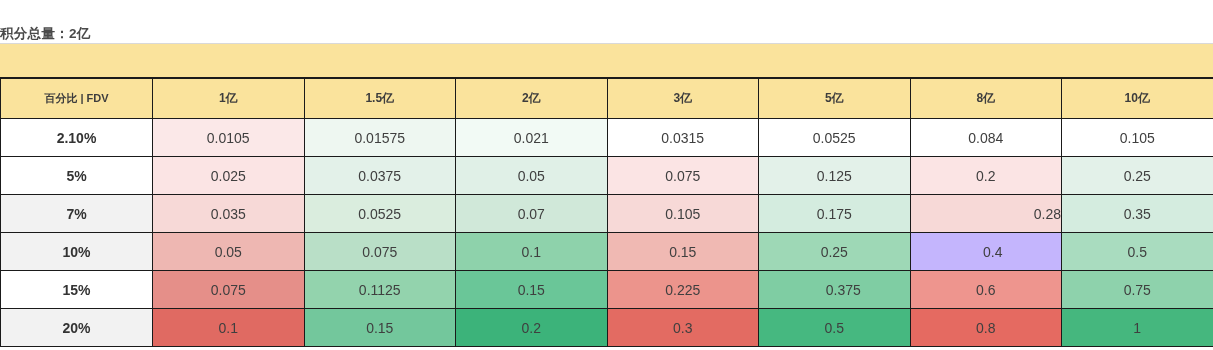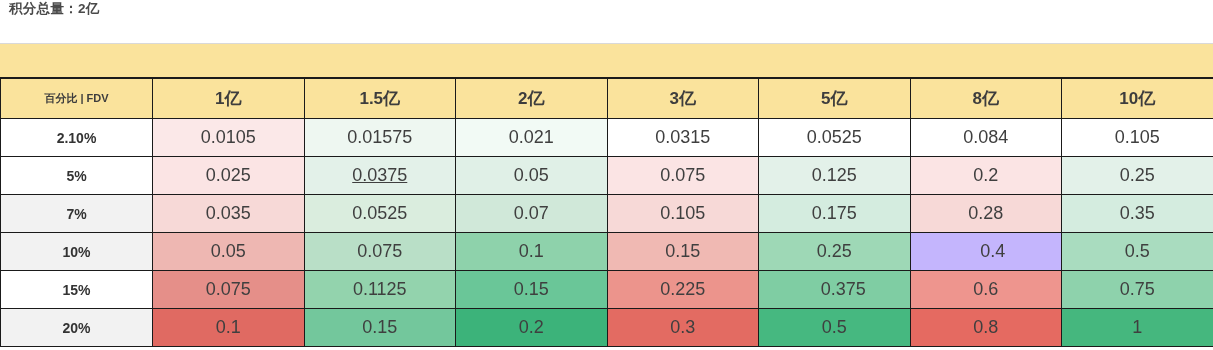--- a/index.html
+++ b/index.html
@@ -8,22 +8,22 @@
     width: 1213px; height: 350px;
     background: #ffffff;
     font-family: "Liberation Sans", "DejaVu Sans", sans-serif;
     overflow: hidden;
   }
   #page { position: relative; width: 1213px; height: 350px; background: #fff; }
 
   .title-bar {
     height: 43px;
     display: flex;
-    align-items: flex-start;
-    padding-left: 9px;
+    align-items: flex-end;
+    padding-left: 0;
     background: #ffffff;
   }
   .title-text {
     font-size: 13.5px;
     font-weight: bold;
     color: #4a4a4a;
     letter-spacing: 0.3px;
   }
 
   .yellow-band {
@@ -35,40 +35,40 @@
 
   table.grid {
     width: 1213px;
     border-collapse: collapse;
     table-layout: fixed;
   }
   table.grid td, table.grid th {
     border: 1px solid #1a1a1a;
     text-align: center;
     vertical-align: middle;
-    font-size: 17px;
+    font-size: 12px;
     color: #3d3d3d;
     padding: 0;
   }
   thead th {
     background: #fae39c;
     height: 40px;
     font-weight: bold;
     font-size: 15px;
     color: #2b2b2b;
   }
   thead th.corner { font-size: 11px; }
 
   tbody tr { height: 38px; }
   tbody td.rowhead {
     font-weight: bold;
     font-size: 14px;
     color: #333333;
   }
-  tbody td.val { font-weight: normal; font-size: 18px; color: #3f3f3f; }
+  tbody td.val { font-weight: normal; font-size: 14px; color: #3f3f3f; }
 
   col.c0 { width: 152px; }
   col.cx { width: 151.5px; }
 </style>
 </head>
 <body>
 
 <div id="page">
 
   <div class="title-bar">
@@ -107,35 +107,35 @@
           <td class="val" style="background: rgb(238, 247, 241);">0.01575</td>
           <td class="val" style="background: rgb(242, 250, 245);">0.021</td>
           <td class="val" style="background: rgb(255, 255, 255);">0.0315</td>
           <td class="val" style="background: rgb(255, 255, 255);">0.0525</td>
           <td class="val" style="background: rgb(255, 255, 255);">0.084</td>
           <td class="val" style="background: rgb(255, 255, 255);">0.105</td>
         </tr>
         <tr>
           <td class="rowhead" style="background: rgb(255, 255, 255);">5%</td>
           <td class="val" style="background: rgb(251, 228, 228);">0.025</td>
-          <td class="val" style="background: rgb(227, 241, 233); text-decoration: underline;">0.0375</td>
+          <td class="val" style="background: rgb(227, 241, 233);">0.0375</td>
           <td class="val" style="background: rgb(224, 240, 231);">0.05</td>
           <td class="val" style="background: rgb(251, 228, 228);">0.075</td>
           <td class="val" style="background: rgb(227, 241, 233);">0.125</td>
           <td class="val" style="background: rgb(251, 228, 228);">0.2</td>
           <td class="val" style="background: rgb(227, 241, 233);">0.25</td>
         </tr>
         <tr>
           <td class="rowhead" style="background: rgb(242, 242, 242);">7%</td>
           <td class="val" style="background: rgb(247, 217, 215);">0.035</td>
           <td class="val" style="background: rgb(218, 237, 222);">0.0525</td>
           <td class="val" style="background: rgb(208, 232, 217);">0.07</td>
           <td class="val" style="background: rgb(247, 217, 215);">0.105</td>
           <td class="val" style="background: rgb(212, 236, 223);">0.175</td>
-          <td class="val" style="background: rgb(247, 217, 215);">0.28</td>
+          <td class="val" style="background: rgb(247, 217, 215); text-align: right;">0.28</td>
           <td class="val" style="background: rgb(212, 236, 223);">0.35</td>
         </tr>
         <tr>
           <td class="rowhead" style="background: rgb(242, 242, 242);">10%</td>
           <td class="val" style="background: rgb(238, 183, 178);">0.05</td>
           <td class="val" style="background: rgb(185, 223, 199);">0.075</td>
           <td class="val" style="background: rgb(142, 210, 171);">0.1</td>
           <td class="val" style="background: rgb(240, 185, 179);">0.15</td>
           <td class="val" style="background: rgb(158, 216, 182);">0.25</td>
           <td class="val" style="background: #c4b5fd; padding-left: 14px;">0.4</td>

